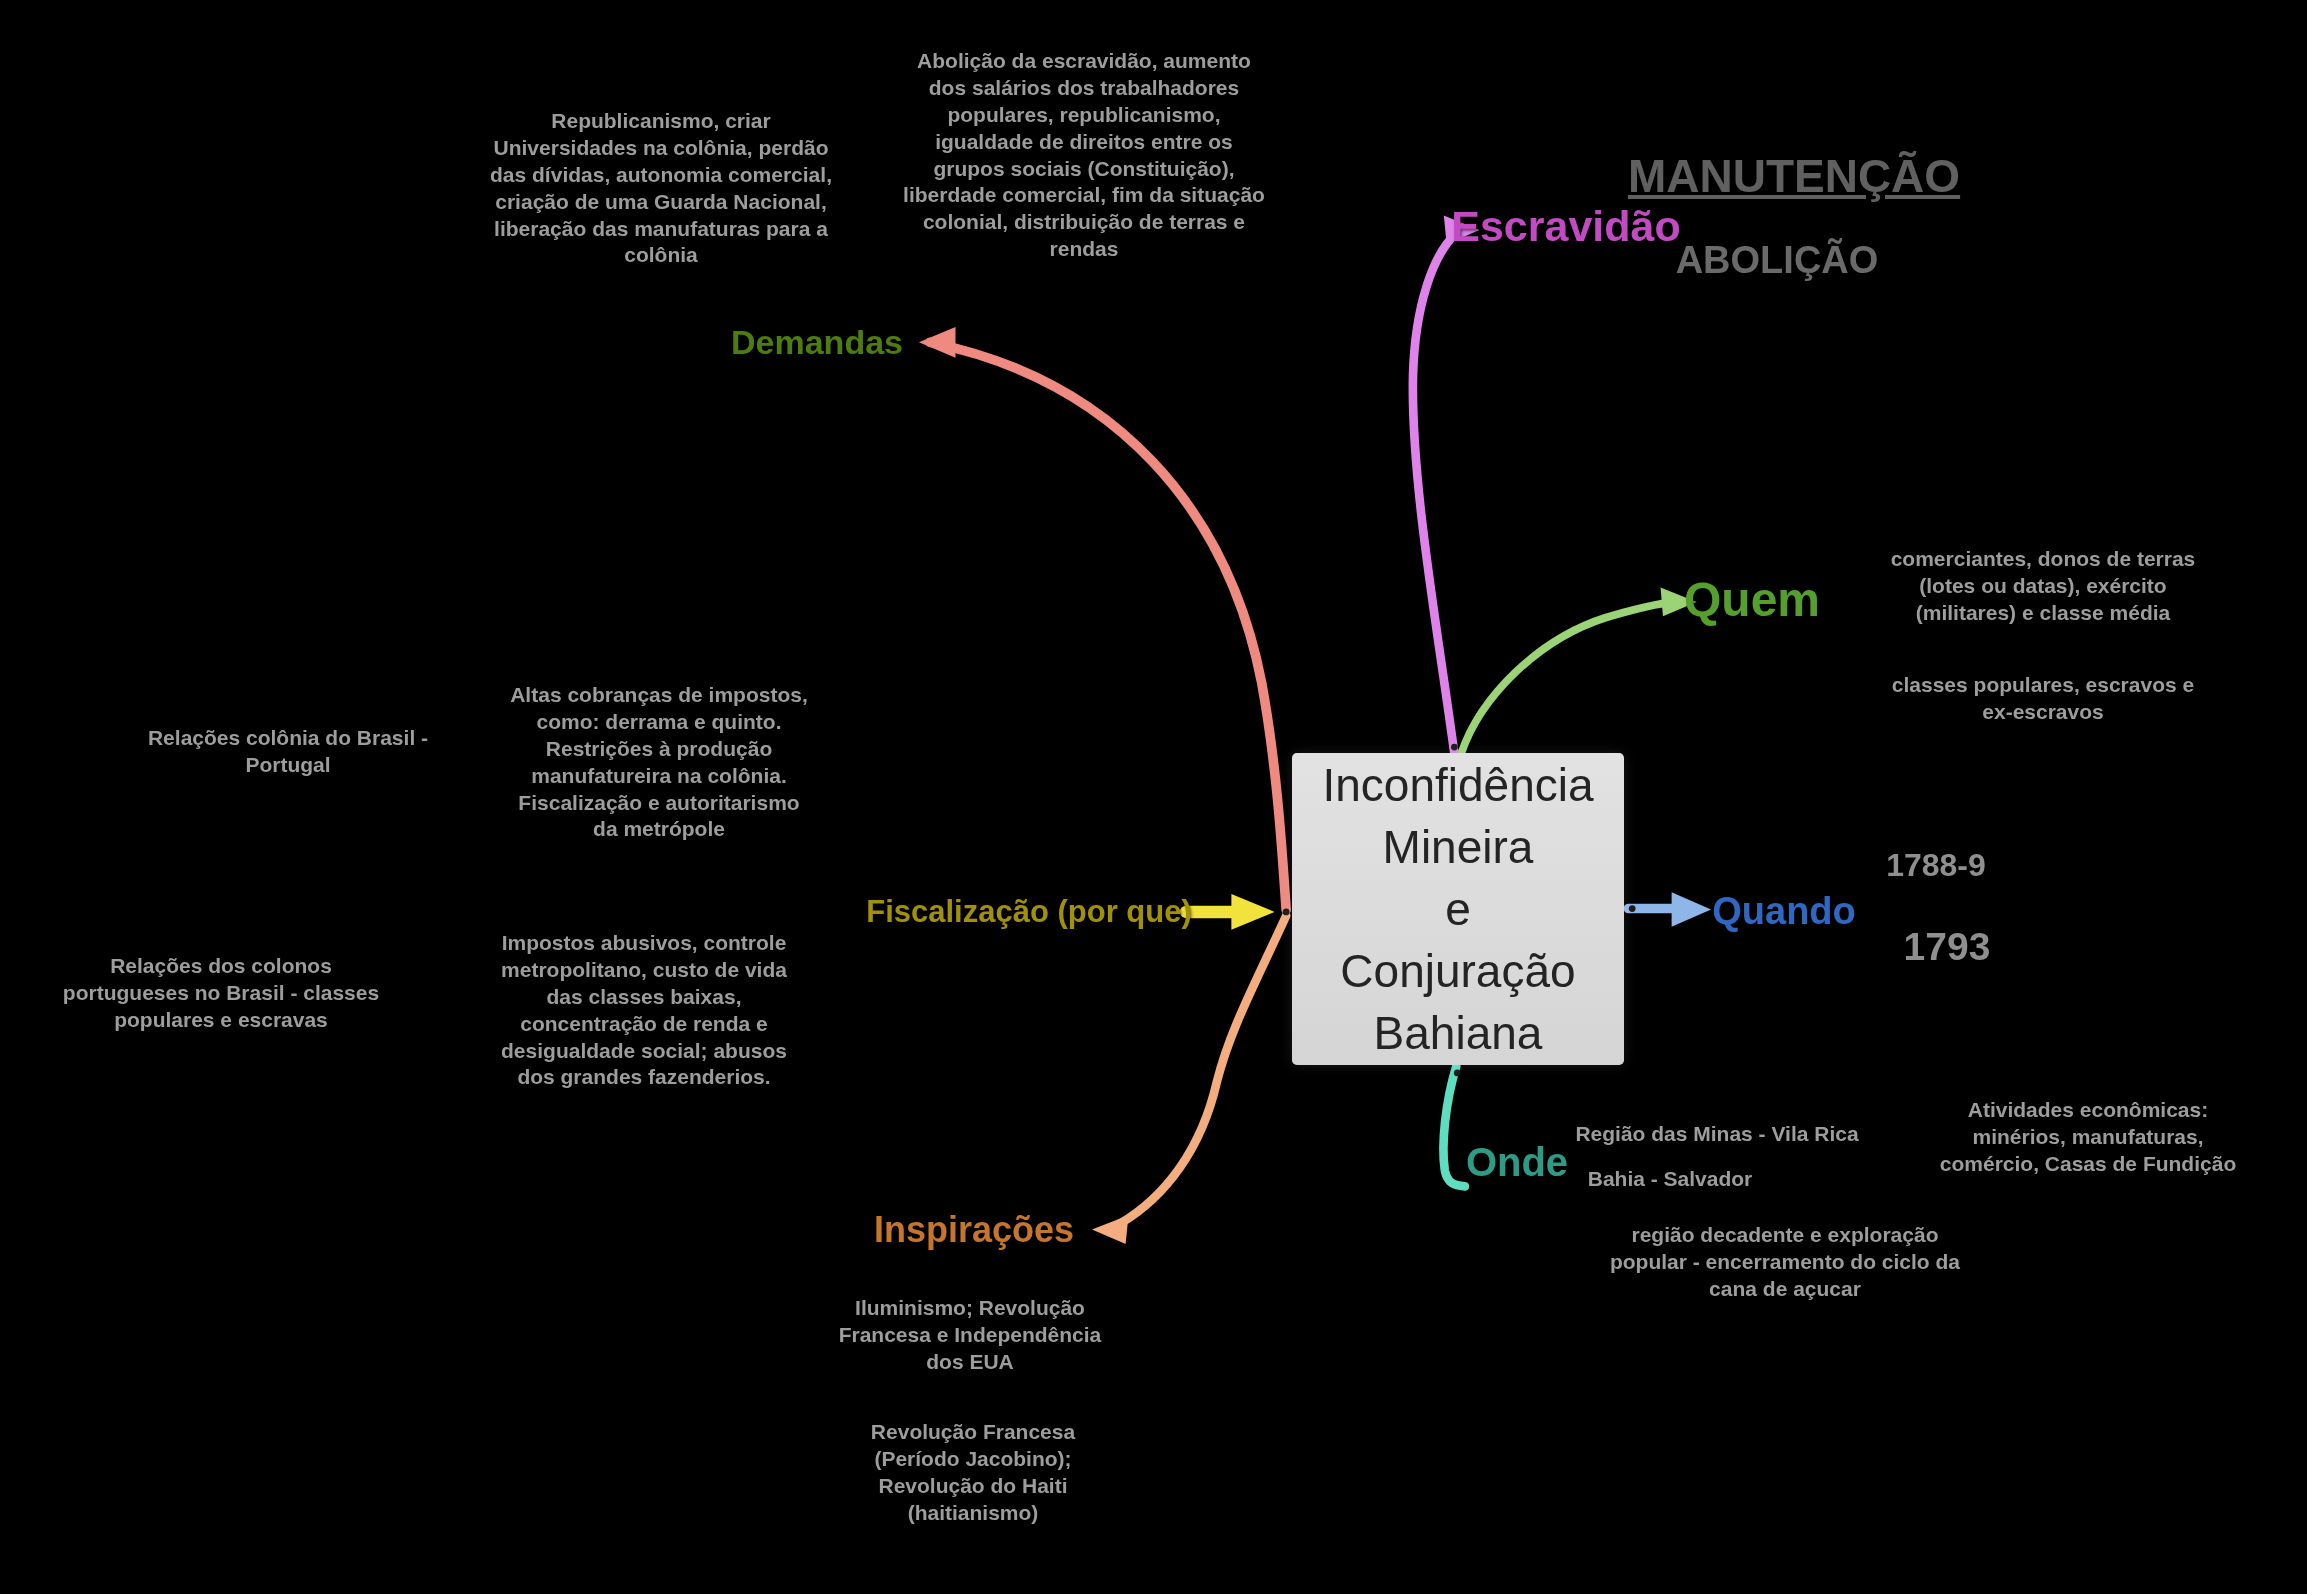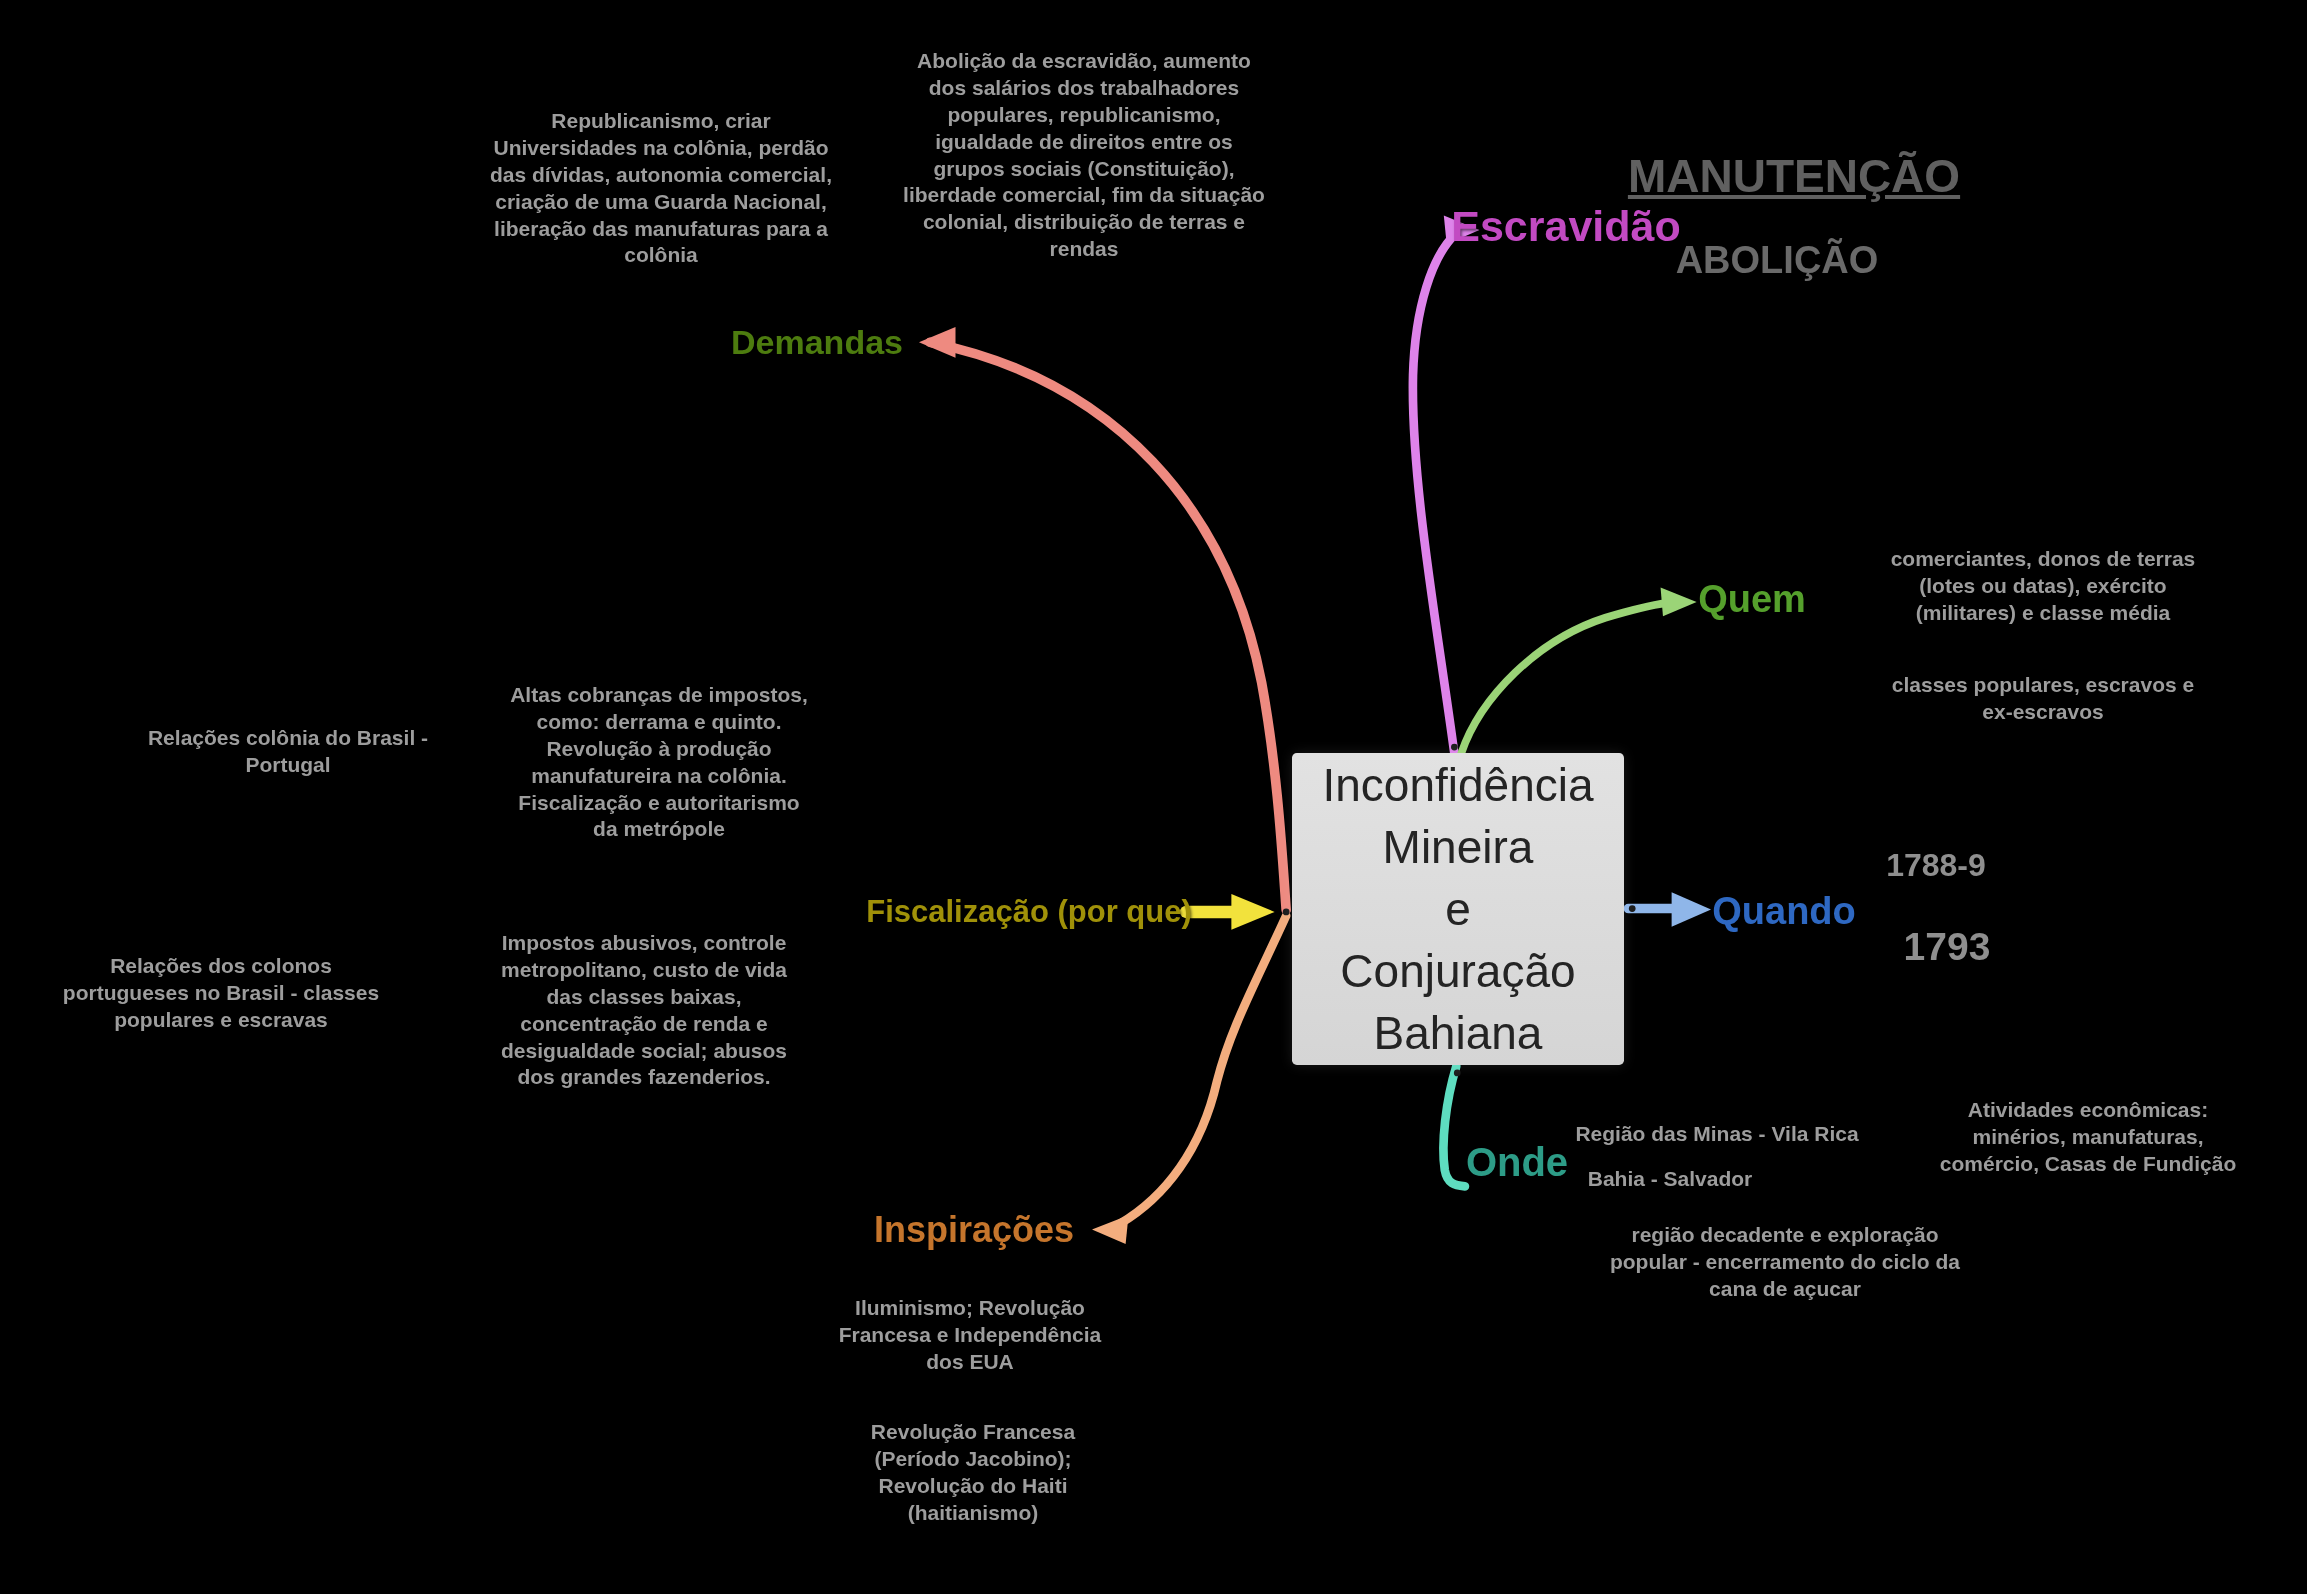--- a/index.html
+++ b/index.html
@@ -15,21 +15,21 @@
   .center-node div{font-size:46px;line-height:62px;color:#242424;white-space:nowrap;}
   .label{position:absolute;transform:translate(-50%,-50%);white-space:nowrap;font-weight:700;
          text-shadow:1.4px 2.4px 2.9px rgba(0,0,0,0.55);}
   .note{position:absolute;transform:translateX(-50%);font-size:21px;line-height:1.28;font-weight:600;
         color:#9d9d9d;text-align:center;text-shadow:1px 1.9px 2.4px rgba(0,0,0,0.6);}
   .nowrap{white-space:nowrap;}
   .lbl-demandas{left:817px;top:342px;font-size:34px;}
   .lbl-escravidao{left:1566px;top:226px;font-size:43px;font-weight:600;}
   .lbl-manutencao{left:1794px;top:176px;font-size:46px;text-decoration:underline;}
   .lbl-abolicao{left:1777px;top:260px;font-size:38px;}
-  .lbl-quem{left:1752px;top:599px;font-size:38px;}
+  .lbl-quem{left:1752px;top:599px;font-size:48px;}
   .lbl-quando{left:1784px;top:911px;font-size:38px;}
   .lbl-onde{left:1517px;top:1162px;font-size:40px;}
   .lbl-inspiracoes{left:974px;top:1230px;font-size:36px;font-weight:600;}
   .lbl-insatisfacoes{left:1029px;top:912px;font-size:31px;font-weight:600;}
   .lbl-d1{left:1936px;top:865px;font-size:32px;font-weight:600;}
   .lbl-d2{left:1947px;top:947px;font-size:39px;font-weight:600;}
   .note-demandas{left:661px;top:108px;width:356px;}
   .note-escravidao{left:1084px;top:48px;width:370px;}
   .note-quem-1{left:2043px;top:546px;width:336px;}
   .note-quem-2{left:2043px;top:672px;width:336px;}
@@ -101,19 +101,19 @@
   <div class="note note-demandas">Republicanismo, criar Universidades na colônia, perdão das dívidas, autonomia comercial, criação de uma Guarda Nacional, liberação das manufaturas para a colônia</div>
   <div class="note note-escravidao">Abolição da escravidão, aumento dos salários dos trabalhadores populares, republicanismo, igualdade de direitos entre os grupos sociais (Constituição), liberdade comercial, fim da situação colonial, distribuição de terras e rendas</div>
   <div class="note note-quem-1">comerciantes, donos de terras (lotes ou datas), exército (militares) e classe média</div>
   <div class="note note-quem-2">classes populares, escravos e ex-escravos</div>
   <div class="note note-onde-1 nowrap">Região das Minas - Vila Rica</div>
   <div class="note note-onde-2 nowrap">Bahia - Salvador</div>
   <div class="note note-onde-3">Atividades econômicas: minérios, manufaturas, comércio, Casas de Fundição</div>
   <div class="note note-onde-4">região decadente e exploração popular - encerramento do ciclo da cana de açucar</div>
   <div class="note note-insat-1">Relações colônia do Brasil - Portugal</div>
   <div class="note note-insat-2">Relações dos colonos portugueses no Brasil - classes populares e escravas</div>
-  <div class="note note-insat-3">Altas cobranças de impostos, como: derrama e quinto. Revolução à produção manufatureira na colônia. Fiscalização e autoritarismo da metrópole</div>
+  <div class="note note-insat-3">Altas cobranças de impostos, como: derrama e quinto. Restrições à produção manufatureira na colônia. Fiscalização e autoritarismo da metrópole</div>
   <div class="note note-insat-4">Impostos abusivos, controle metropolitano, custo de vida das classes baixas, concentração de renda e desigualdade social; abusos dos grandes fazenderios.</div>
   <div class="note note-insp-1">Iluminismo; Revolução Francesa e Independência dos EUA</div>
   <div class="note note-insp-2">Revolução Francesa (Período Jacobino); Revolução do Haiti (haitianismo)</div>
 
 </div>
 
 
 </body></html>

